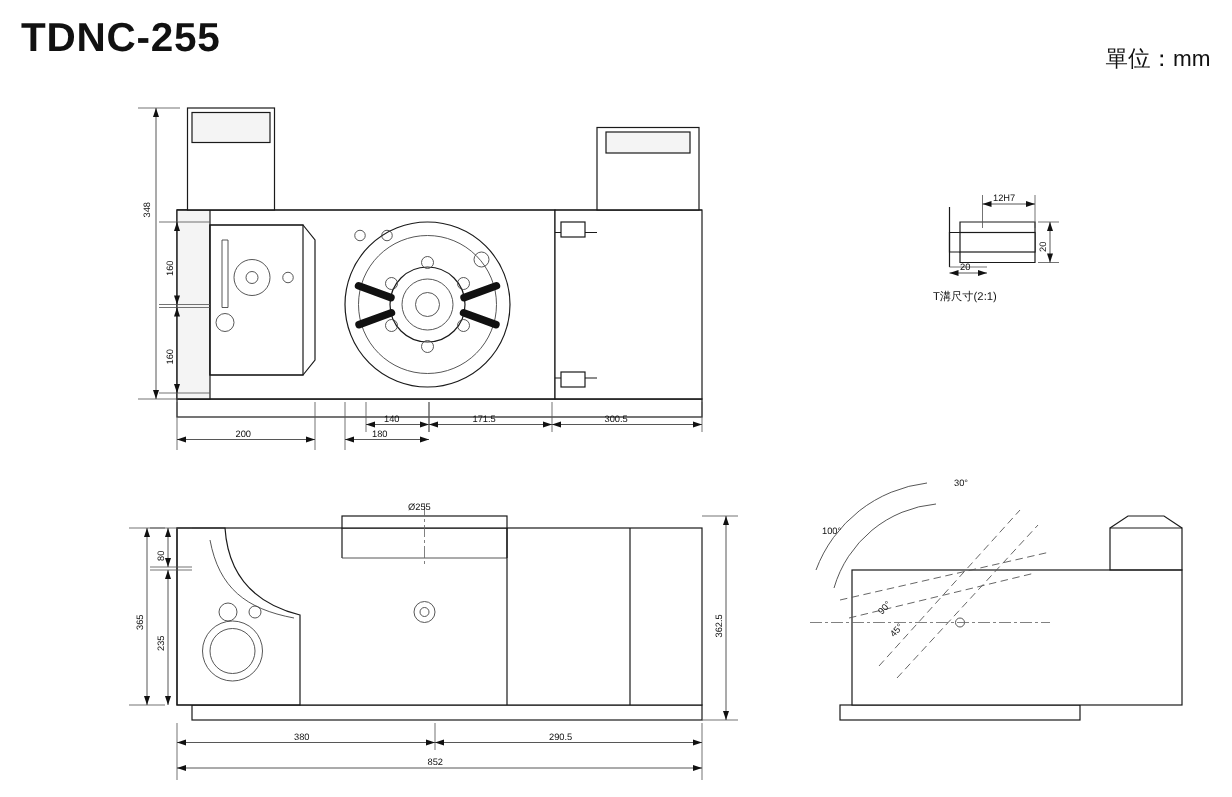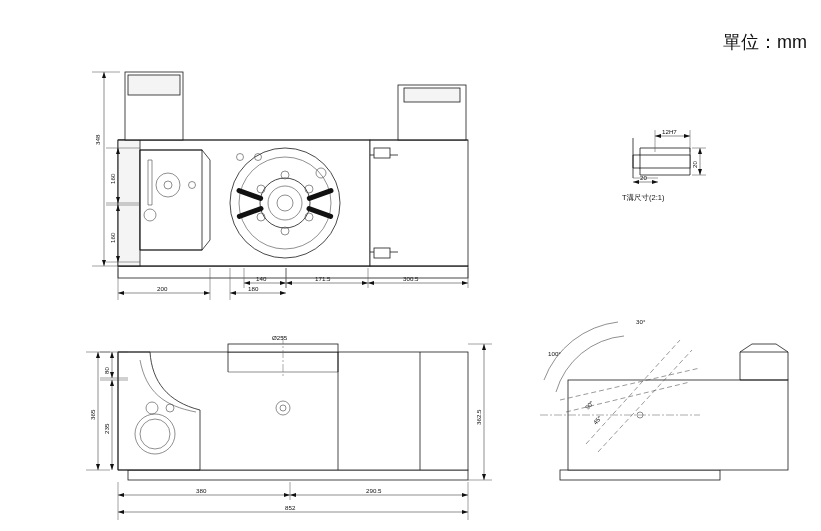--- a/index.html
+++ b/index.html
@@ -11,39 +11,40 @@
     position:relative;
     overflow:hidden;
   }
   .page{position:absolute;left:0;top:0;width:821px;height:531px;}
   #title{
     position:absolute;left:14px;top:10px;
     font-size:27px;font-weight:bold;letter-spacing:0.5px;color:#111;
   }
   #unit{
     position:absolute;right:14px;top:30px;
-    font-size:18px;color:#111;text-align:center;
+    font-size:15px;color:#111;text-align:center;
   }
   svg{position:absolute;left:0;top:0;}
   .ln{stroke:#1a1a1a;stroke-width:0.8;fill:none;}
   .thin{stroke:#444;stroke-width:0.6;fill:none;}
   .ext{stroke:#555;stroke-width:0.55;fill:none;}
   .dash{stroke:#555;stroke-width:0.6;fill:none;stroke-dasharray:5 3;}
   .cen{stroke:#666;stroke-width:0.55;fill:none;stroke-dasharray:8 2 2 2;}
   .fillw{fill:#ffffff;stroke:#1a1a1a;stroke-width:0.8;}
   .filll{fill:#f4f4f4;stroke:#1a1a1a;stroke-width:0.8;}
   .blk{fill:#111;stroke:none;}
   .dimtxt{font-family:"Liberation Sans", sans-serif;font-size:6.2px;fill:#111;}
   .captxt{font-family:"Liberation Sans", sans-serif;font-size:7.5px;fill:#111;}
 </style>
 </head>
 <body>
 
 <div class="page">
 
+  <div id="title">TDNC-255</div>
   <div id="unit">單位：mm</div>
 
   <svg width="821" height="531">
 
     <g>
 
       <rect class="fillw" x="118" y="266" width="350" height="12"></rect>
       <rect class="fillw" x="118" y="140" width="252" height="126"></rect>
 
       <rect class="filll" x="118" y="140" width="22" height="126"></rect>

